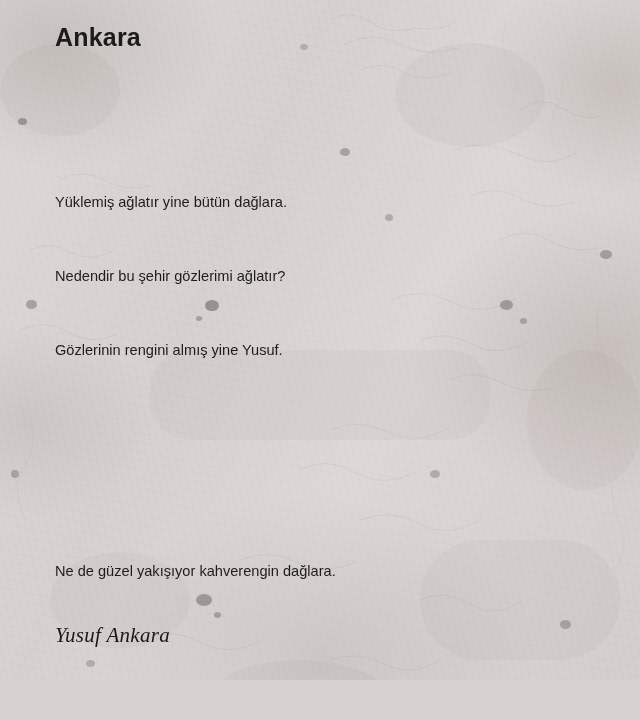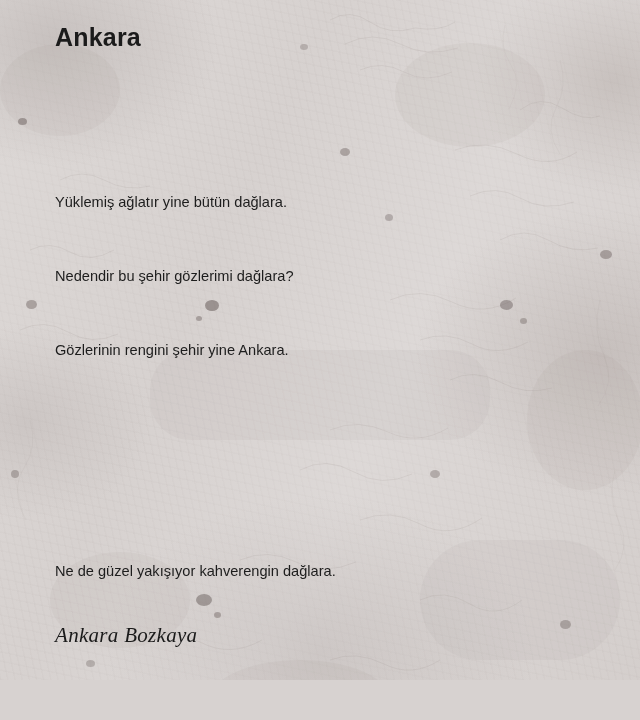--- a/index.html
+++ b/index.html
@@ -157,32 +157,32 @@
   <div class="splat" style="left:300px; top:44px;  width:8px;  height:6px;  opacity:.28;"></div>
 
   <div class="content">
 
     <h1 class="title">Ankara</h1>
 
     <div class="poem">
 
       <p class="stanza">
         <span class="line">Yüklemiş ağlatır yine bütün dağlara.</span>
-        <span class="line">Nedendir bu şehir gözlerimi dağlara?</span>
-        <span class="line">Gözlerinin rengini şehir yine Ankara.</span>
+        <span class="line">Nedendir bu şehir gözlerimi ağlatır?</span>
+        <span class="line">Gözlerinin rengini almış yine Yusuf.</span>
       </p>
 
       <p class="stanza">
         <span class="line">Ne de güzel yakışıyor kahverengin dağlara.</span>
         
         
       </p>
 
       
 
       
 
       
     </div>
   </div>
 
-  <div class="signature">Ankara Bozkaya</div>
+  <div class="signature">Yusuf Ankara</div>
 </div>
 
 </body></html>

